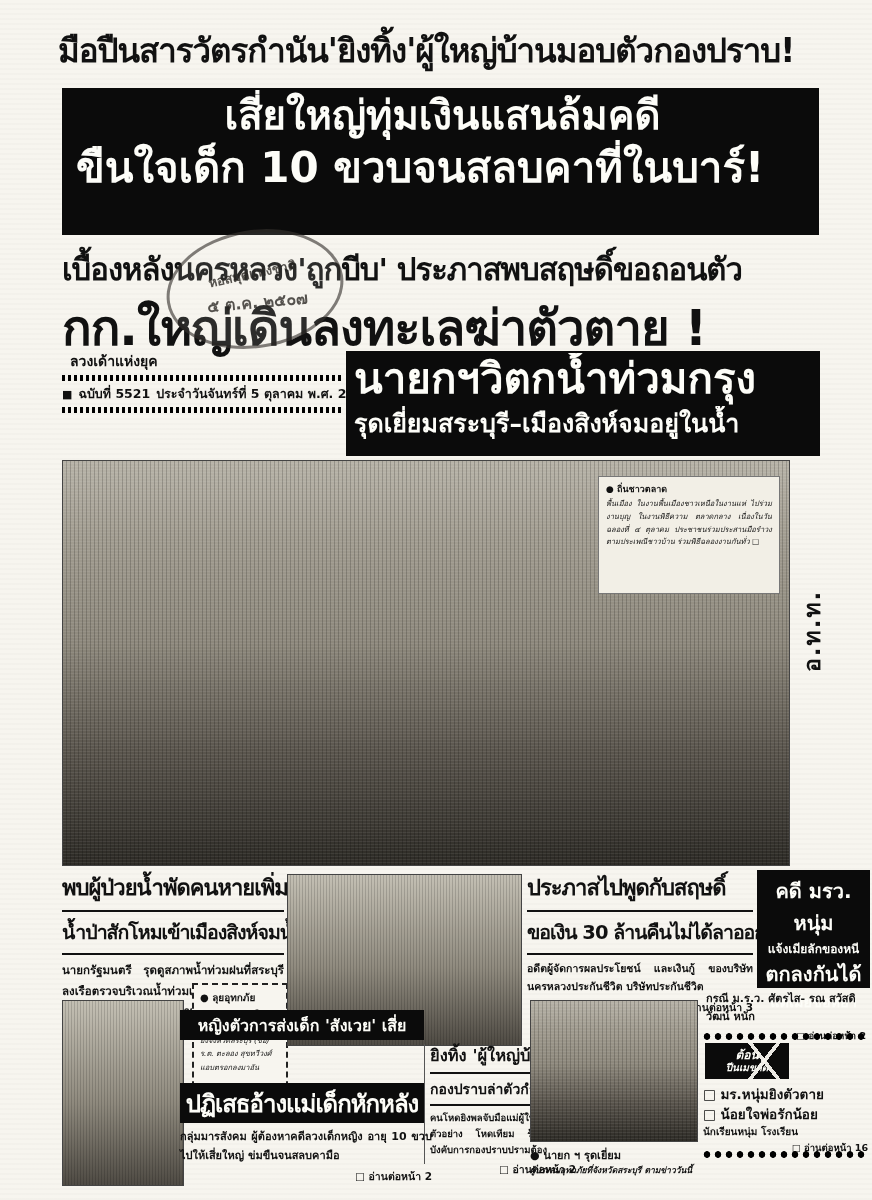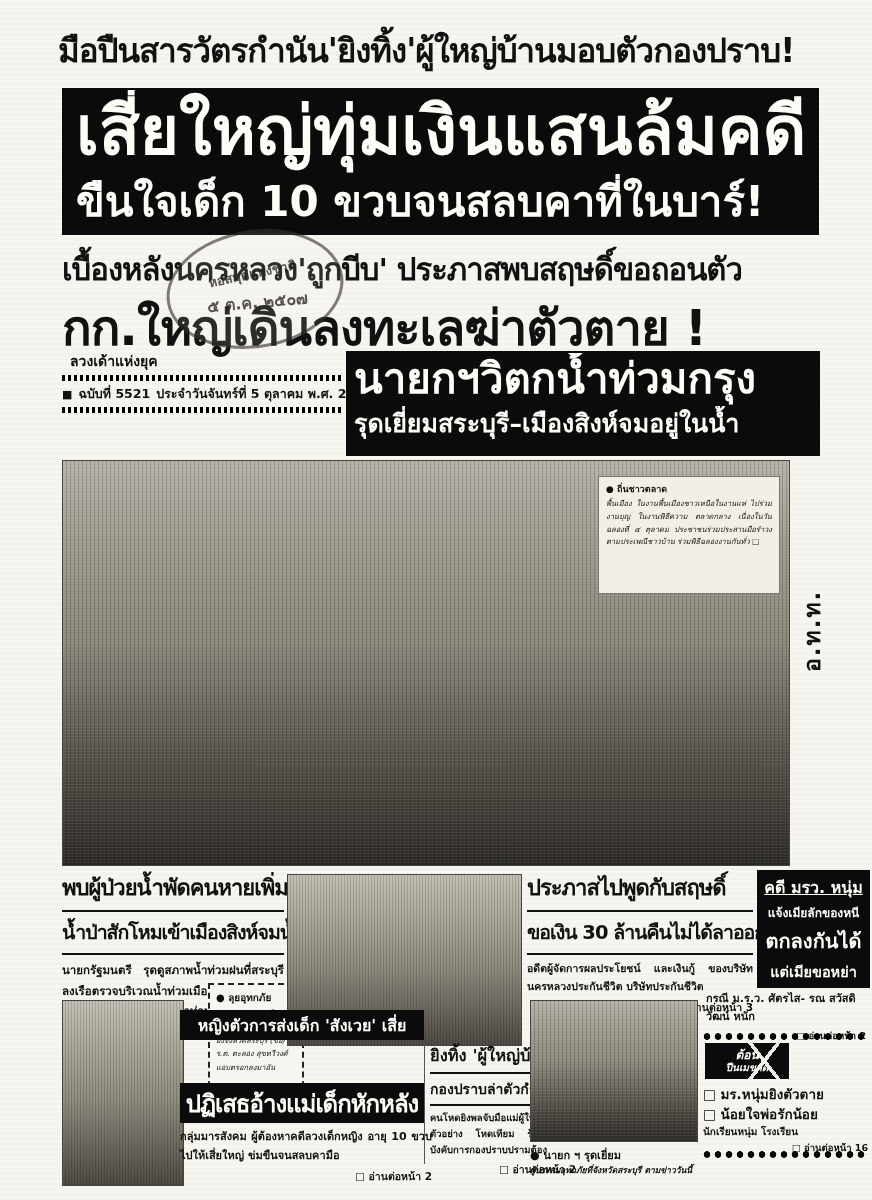--- a/index.html
+++ b/index.html
@@ -12,21 +12,21 @@
     color:#111;overflow:hidden;
   }
   .abs{position:absolute;}
   .nowrap{white-space:nowrap;overflow:hidden;}
   .blackbox{background:#0b0b0b;color:#fdfdf8;}
   .just{text-align:justify;}
 
   
   .top-head{left:58px;top:26px;width:762px;font-size:33px;font-weight:900;letter-spacing:-1px;line-height:1.5;}
   .banner{left:62px;top:88px;width:757px;height:147px;padding:2px 10px 0 14px;box-sizing:border-box;}
-  .banner-l1{font-size:67px;font-weight:900;line-height:1.25;letter-spacing:0;}
+  .banner-l1{font-size:40px;font-weight:900;line-height:1.25;letter-spacing:0;text-align:center;}
   .banner-l2{font-size:42px;font-weight:900;line-height:1.35;}
   .subhead{left:62px;top:244px;width:760px;font-size:31px;font-weight:900;letter-spacing:-1px;}
   .headline2{left:62px;top:289px;width:760px;font-size:49px;font-weight:900;letter-spacing:-1px;}
 
   
   .stamp{
     left:166px;top:230px;width:172px;height:112px;border:3px solid rgba(45,42,38,.75);
     border-radius:50%;transform:rotate(-9deg);display:flex;flex-direction:column;
     align-items:center;justify-content:center;gap:6px;opacity:.8;background:rgba(247,245,239,.15);
   }
@@ -74,21 +74,21 @@
 
   
   .rule2{border-bottom:2.5px solid #111;padding-bottom:5px;margin-bottom:5px;}
   .story-h1{font-size:22px;font-weight:900;letter-spacing:-1px;white-space:nowrap;}
   .story-h2{font-size:19.5px;font-weight:900;letter-spacing:-1px;white-space:nowrap;}
   .story-body{font-size:11.5px;line-height:1.8;font-weight:bold;}
   .more{font-size:10.5px;font-weight:bold;text-align:right;margin-top:3px;}
 
   .col-flood{left:62px;top:870px;width:222px;}
   .portrait{left:62px;top:1000px;width:122px;height:186px;}
-  .dashedbox{left:208px;top:983px;width:96px;height:124px;border:2px dashed #222;padding:5px 6px;box-sizing:border-box;background:#f7f5ef;}
+  .dashedbox{left:192px;top:983px;width:96px;height:124px;border:2px dashed #222;padding:5px 6px;box-sizing:border-box;background:#f7f5ef;}
   .dash-title{font-size:10px;font-weight:bold;margin-bottom:3px;}
   .dash-body{font-size:7.5px;font-style:italic;line-height:1.75;}
 
   .heli-photo{left:287px;top:874px;width:235px;height:172px;}
 
   .kickerbox{left:180px;top:1010px;width:244px;height:30px;font-size:16px;font-weight:bold;
     display:flex;align-items:center;justify-content:center;}
   .headbox{left:180px;top:1083px;width:244px;height:40px;font-size:24px;font-weight:900;
     display:flex;align-items:center;justify-content:center;letter-spacing:-1px;}
   .sangwoei-body{left:180px;top:1128px;width:252px;}
@@ -104,21 +104,21 @@
   .vline{width:1px;background:#555;}
   .v1{left:424px;top:1044px;height:120px;}
 
   .col-shoot{left:430px;top:1042px;width:146px;}
   .shoot-h1{font-size:16.5px;font-weight:900;white-space:nowrap;border-bottom:2px solid #111;padding-bottom:4px;margin-bottom:4px;}
   .shoot-h2{font-size:14px;font-weight:900;white-space:nowrap;border-bottom:2px solid #111;padding-bottom:4px;margin-bottom:4px;}
   .col-shoot .story-body{font-size:9.5px;line-height:1.7;}
 
   .mrwbox{left:757px;top:870px;width:113px;height:118px;padding:5px 4px;box-sizing:border-box;
     display:flex;flex-direction:column;justify-content:space-between;text-align:center;}
-  .mrw1{font-size:16px;font-weight:900;text-decoration:underline;}
+  .mrw1{font-size:20px;font-weight:900;}
   .mrw2{font-size:12px;font-weight:bold;}
   .mrw3{font-size:20px;font-weight:900;}
   .mrw4{font-size:14.5px;font-weight:900;}
 
   .mrw-small{left:706px;top:990px;width:160px;font-size:11px;font-weight:bold;line-height:1.6;}
   .mrw-small .more{font-size:9.5px;}
 
   .dotsrow{height:9px;background:radial-gradient(circle at 4px 4.5px,#000 3px,transparent 3.6px) 0 0/11px 9px repeat-x;}
   .dots1{left:703px;top:1032px;width:165px;}
   .dots2{left:703px;top:1150px;width:165px;}

